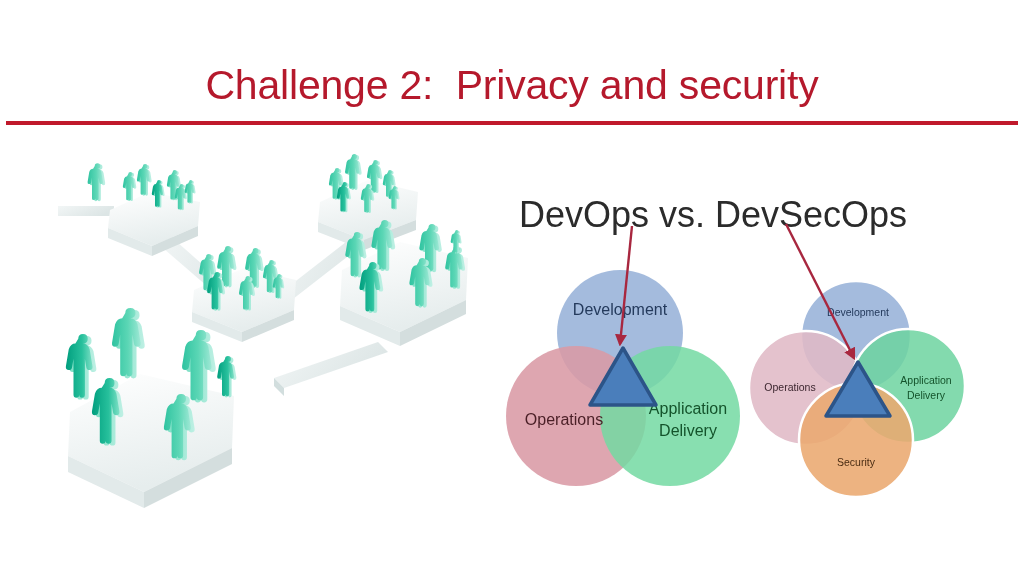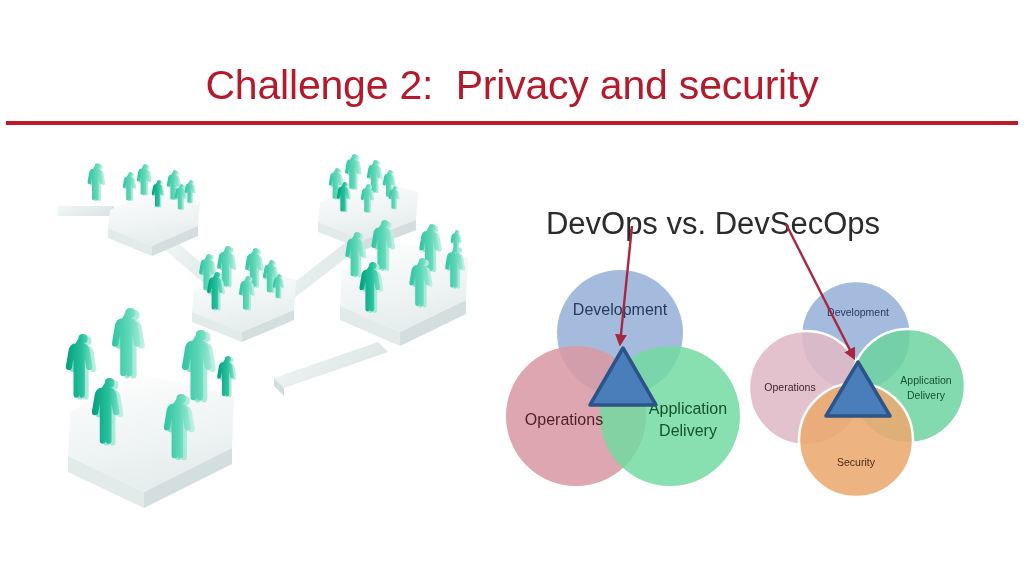--- a/index.html
+++ b/index.html
@@ -63,26 +63,25 @@
     top: 178px;
     width: 500px;
     height: 340px;
   }
   .venn-heading {
     position: absolute;
     left: 0;
     top: 16px;
     width: 430px;
     text-align: center;
-    font-size: 31px;
+    font-size: 36px;
     font-weight: 400;
     color: #2B2B2B;
     font-family: "Liberation Sans", sans-serif;
     white-space: pre;
-    margin-top: 12px;
   }
   .venn-svg {
     position: absolute;
     left: 0;
     top: 0;
     width: 500px;
     height: 340px;
   }
 
   .venn-label {

